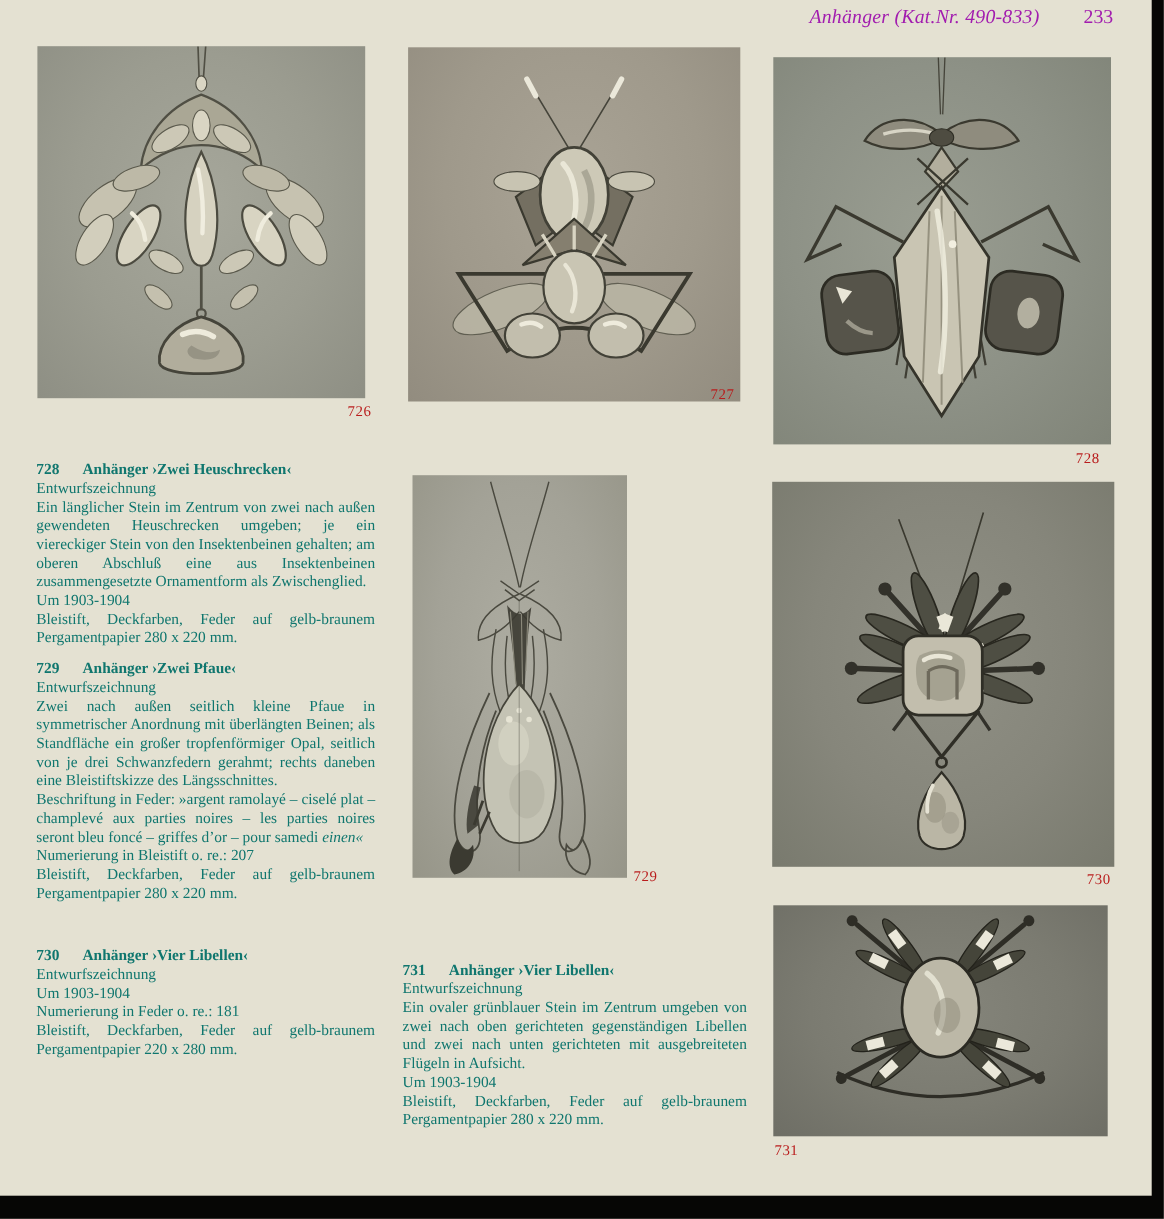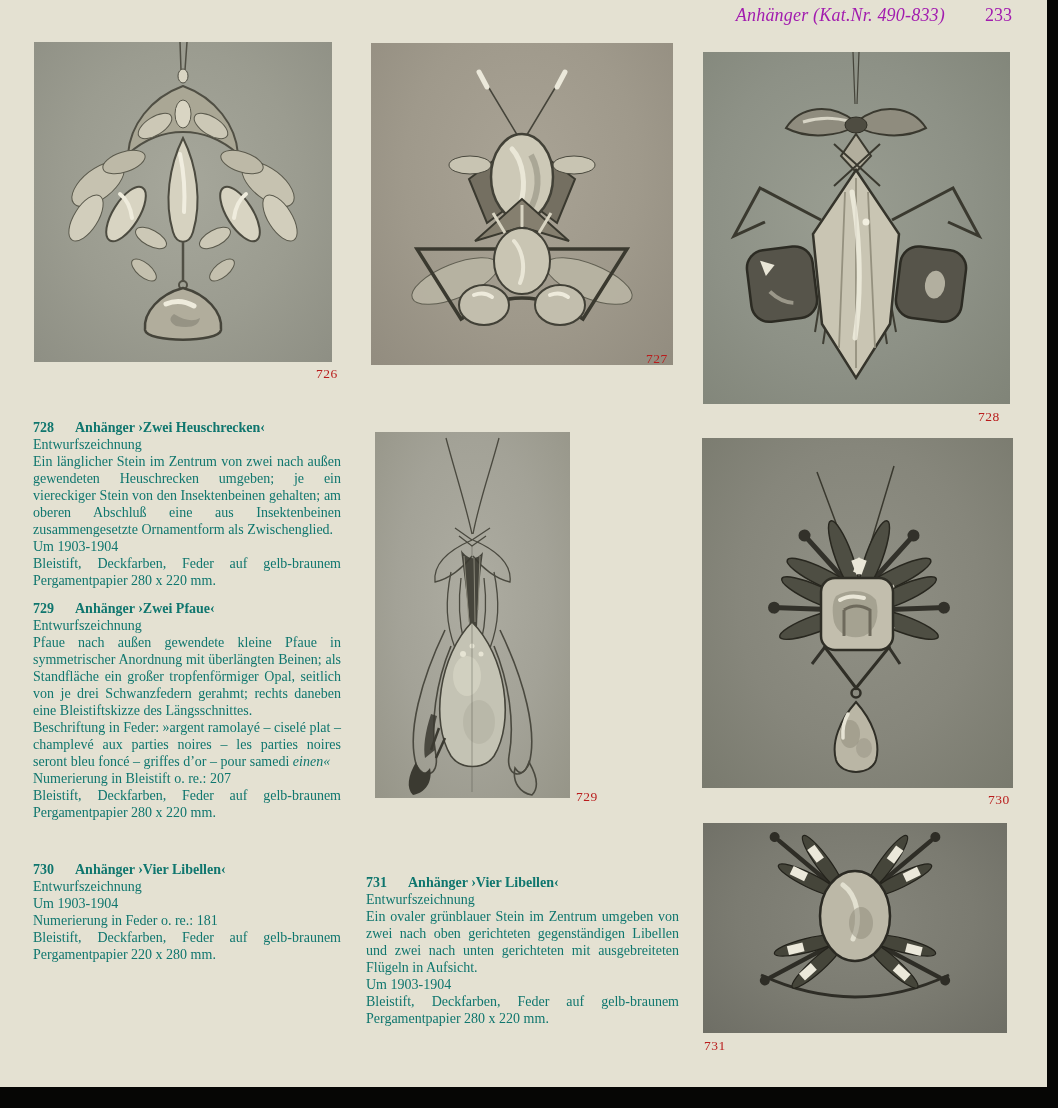--- a/index.html
+++ b/index.html
@@ -223,21 +223,21 @@
     <p class="heading"><span class="num">728</span><span>Anhänger ›Zwei Heuschrecken‹</span></p>
     <p>Entwurfszeichnung</p>
     <p class="just">Ein länglicher Stein im Zentrum von zwei nach außen gewendeten Heuschrecken umgeben; je ein viereckiger Stein von den Insektenbeinen gehalten; am oberen Abschluß eine aus Insektenbeinen zusammengesetzte Ornamentform als Zwischenglied.</p>
     <p>Um 1903-1904</p>
     <p class="just">Bleistift, Deckfarben, Feder auf gelb-braunem Pergamentpapier 280 x 220 mm.</p>
   </section>
 
   <section class="entry" id="entry-729">
     <p class="heading"><span class="num">729</span><span>Anhänger ›Zwei Pfaue‹</span></p>
     <p>Entwurfszeichnung</p>
-    <p class="just">Pfaue nach außen gewendete kleine Pfaue in symmetrischer Anordnung mit überlängten Beinen; als Standfläche ein großer tropfenförmiger Opal, seitlich von je drei Schwanzfedern gerahmt; rechts daneben eine Bleistiftskizze des Längsschnittes.</p>
+    <p class="just">Zwei nach außen seitlich kleine Pfaue in symmetrischer Anordnung mit überlängten Beinen; als Standfläche ein großer tropfenförmiger Opal, seitlich von je drei Schwanzfedern gerahmt; rechts daneben eine Bleistiftskizze des Längsschnittes.</p>
     <p class="just"><span>Beschriftung in Feder: »argent ramolayé – ciselé plat – champlevé aux parties noires – les parties noires seront bleu foncé – griffes d’or – pour samedi</span> <span class="ital">einen«</span></p>
     <p>Numerierung in Bleistift o. re.: 207</p>
     <p class="just">Bleistift, Deckfarben, Feder auf gelb-braunem Pergamentpapier 280 x 220 mm.</p>
   </section>
 
   <section class="entry" id="entry-730">
     <p class="heading"><span class="num">730</span><span>Anhänger ›Vier Libellen‹</span></p>
     <p>Entwurfszeichnung</p>
     <p>Um 1903-1904</p>
     <p>Numerierung in Feder o. re.: 181</p>

